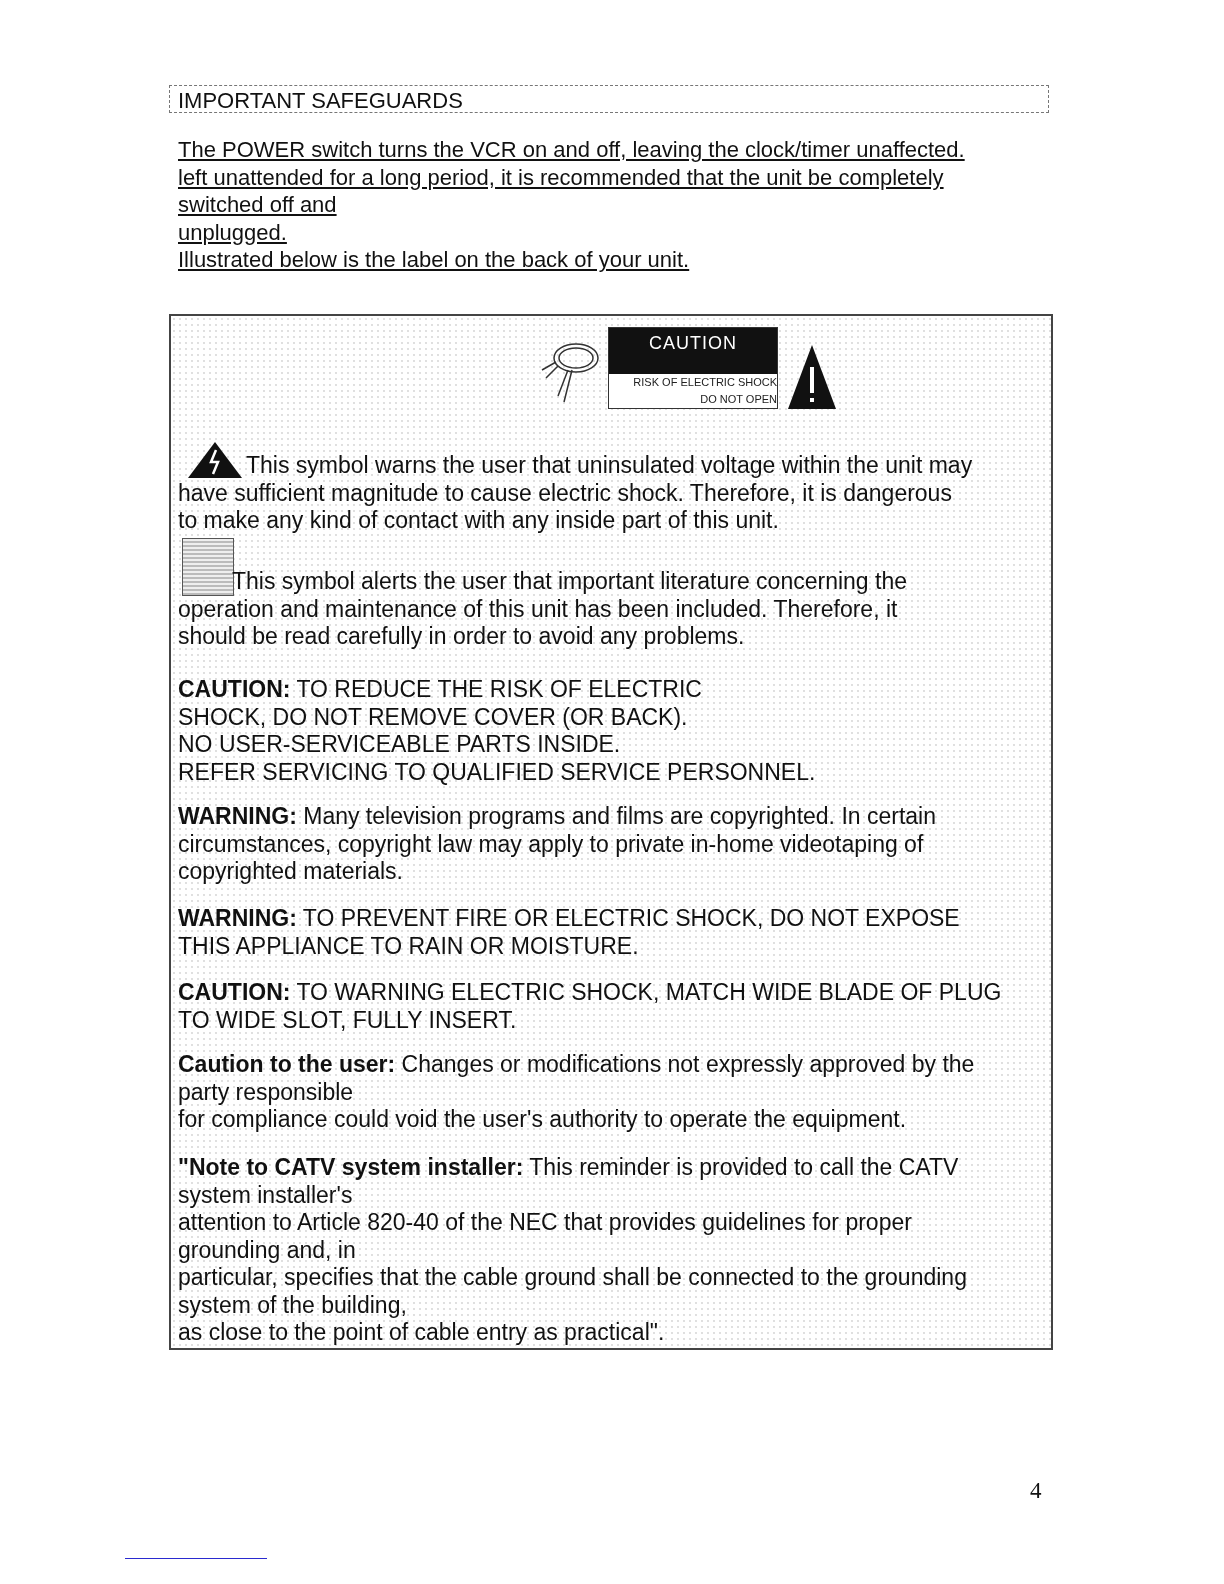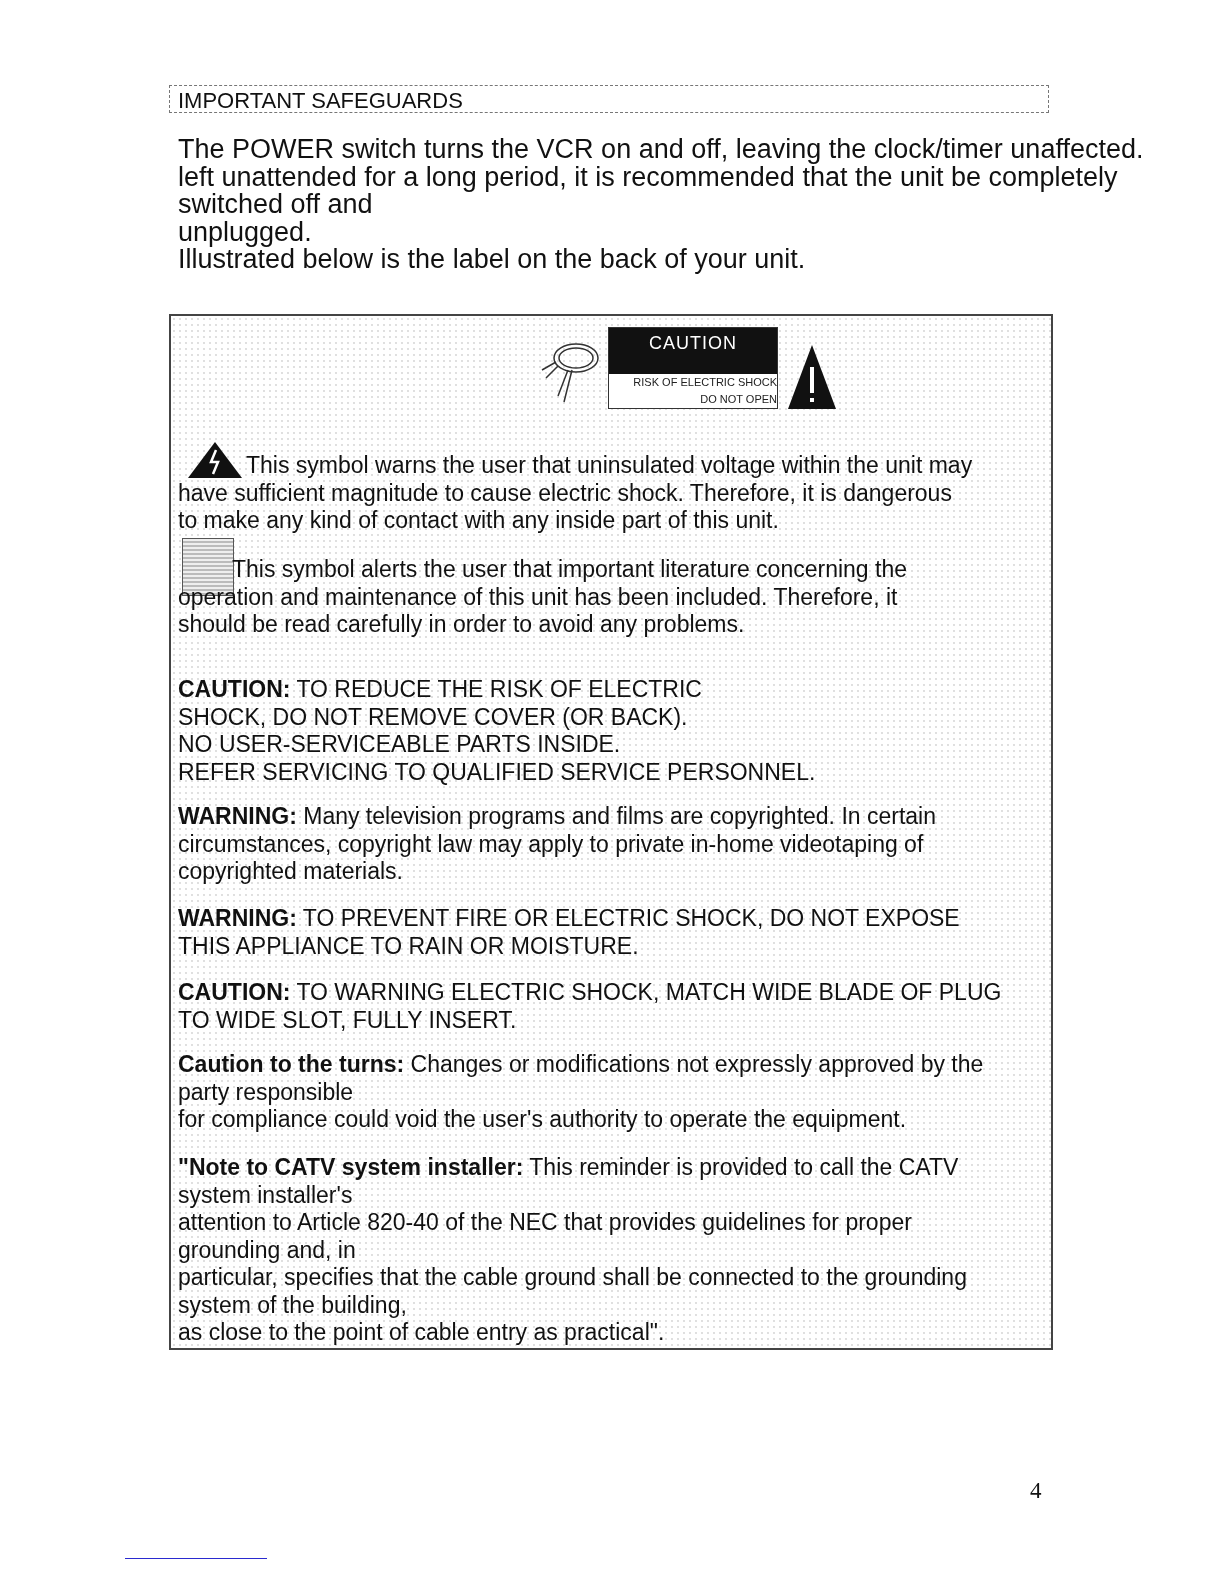--- a/index.html
+++ b/index.html
@@ -1,19 +1,19 @@
 <!DOCTYPE html>
 <html><head>
 <meta charset="utf-8">
 <style>
   html, body { margin:0; padding:0; background:#fff; }
   body { width:1224px; height:1584px; position:relative; font-family:"Liberation Sans", sans-serif; color:#111; }
   .header-box { position:absolute; left:169px; top:85px; width:880px; height:28px; border:1px dashed #777; box-sizing:border-box; }
   .header-box span { position:absolute; left:8px; top:2px; font-size:22px; }
-  .intro { position:absolute; left:178px; top:136px; width:880px; font-size:27px; line-height:27.5px; }
+  .intro { position:absolute; left:178px; top:136px; width:880px; font-size:22px; line-height:27.5px;text-decoration:underline; }
   .intro div { white-space:nowrap; }
   .label-box { position:absolute; left:169px; top:314px; width:884px; height:1036px; border:2px solid #444; box-sizing:border-box;
     background-image: radial-gradient(#bbb 0.6px, transparent 0.8px); background-size:6px 6px; }
   .caution-label { position:absolute; left:608px; top:327px; width:168px; height:80px; border:1px solid #333; background:#fff; }
   .caution-label .top { background:#111; color:#fff; height:46px; text-align:center; font-size:18px; line-height:30px; letter-spacing:1px; }
   .caution-label .l { text-align:right; font-size:11px; line-height:17px; color:#222; }
   .body-text { position:absolute; left:178px; font-size:23px; line-height:27.5px; white-space:nowrap; }
   .center { text-align:left; width:870px; left:178px; }
   b { font-weight:bold; }
   .page-num { position:absolute; left:1030px; top:1478px; font-family:"Liberation Serif", serif; font-size:23px; }
@@ -58,21 +58,21 @@
   <polygon points="27,0 54,36 0,36" fill="#111"></polygon>
   <polyline points="28,8 23,20 30,20 25,32" fill="none" stroke="#fff" stroke-width="2.5"></polyline>
 </svg>
 <div class="body-text" style="top:452px">
   <div style="padding-left:68px">This symbol warns the user that uninsulated voltage within the unit may</div>
   <div>have sufficient magnitude to cause electric shock.  Therefore, it is dangerous</div>
   <div>to make any kind of contact with any inside part of this unit.</div>
 </div>
 
 <div style="position:absolute;left:182px;top:538px;width:50px;height:56px;border:1px solid #555;background:repeating-linear-gradient(0deg,#bbb 0 2px,#eee 2px 4px);"></div>
-<div class="body-text" style="top:556px">
+<div class="body-text" style="top:568px">
   <div style="padding-left:54px">This symbol alerts the user that important literature concerning the</div>
   <div>operation and maintenance of this unit has been included.  Therefore, it</div>
   <div>should be read carefully in order to avoid any problems.</div>
 </div>
 
 <div class="body-text center" style="top:676px">
   <div><b>CAUTION:</b><span> TO REDUCE THE RISK OF ELECTRIC</span></div>
   <div>SHOCK, DO NOT REMOVE COVER (OR BACK).</div>
   <div>NO USER-SERVICEABLE PARTS INSIDE.</div>
   <div>REFER SERVICING TO QUALIFIED SERVICE PERSONNEL.</div>
@@ -88,21 +88,21 @@
   <div><b>WARNING:</b><span> TO PREVENT FIRE OR ELECTRIC SHOCK, DO NOT EXPOSE</span></div>
   <div>THIS APPLIANCE TO RAIN OR MOISTURE.</div>
 </div>
 
 <div class="body-text" style="top:979px">
   <div><b>CAUTION:</b><span> TO WARNING ELECTRIC SHOCK, MATCH WIDE BLADE OF PLUG</span></div>
   <div>TO WIDE SLOT, FULLY INSERT.</div>
 </div>
 
 <div class="body-text" style="top:1051px">
-  <div><b>Caution to the turns:</b><span> Changes or modifications not expressly approved by the</span></div>
+  <div><b>Caution to the user:</b><span> Changes or modifications not expressly approved by the</span></div>
   <div>party responsible</div>
   <div>for compliance could void the user's authority to operate the equipment.</div>
 </div>
 
 <div class="body-text" style="top:1154px">
   <div><b>"Note to CATV system installer:</b><span> This reminder is provided to call the CATV</span></div>
   <div>system installer's</div>
   <div>attention to Article 820-40 of the NEC that provides guidelines for proper</div>
   <div>grounding and, in</div>
   <div>particular, specifies that the cable ground shall be connected to the grounding</div>

